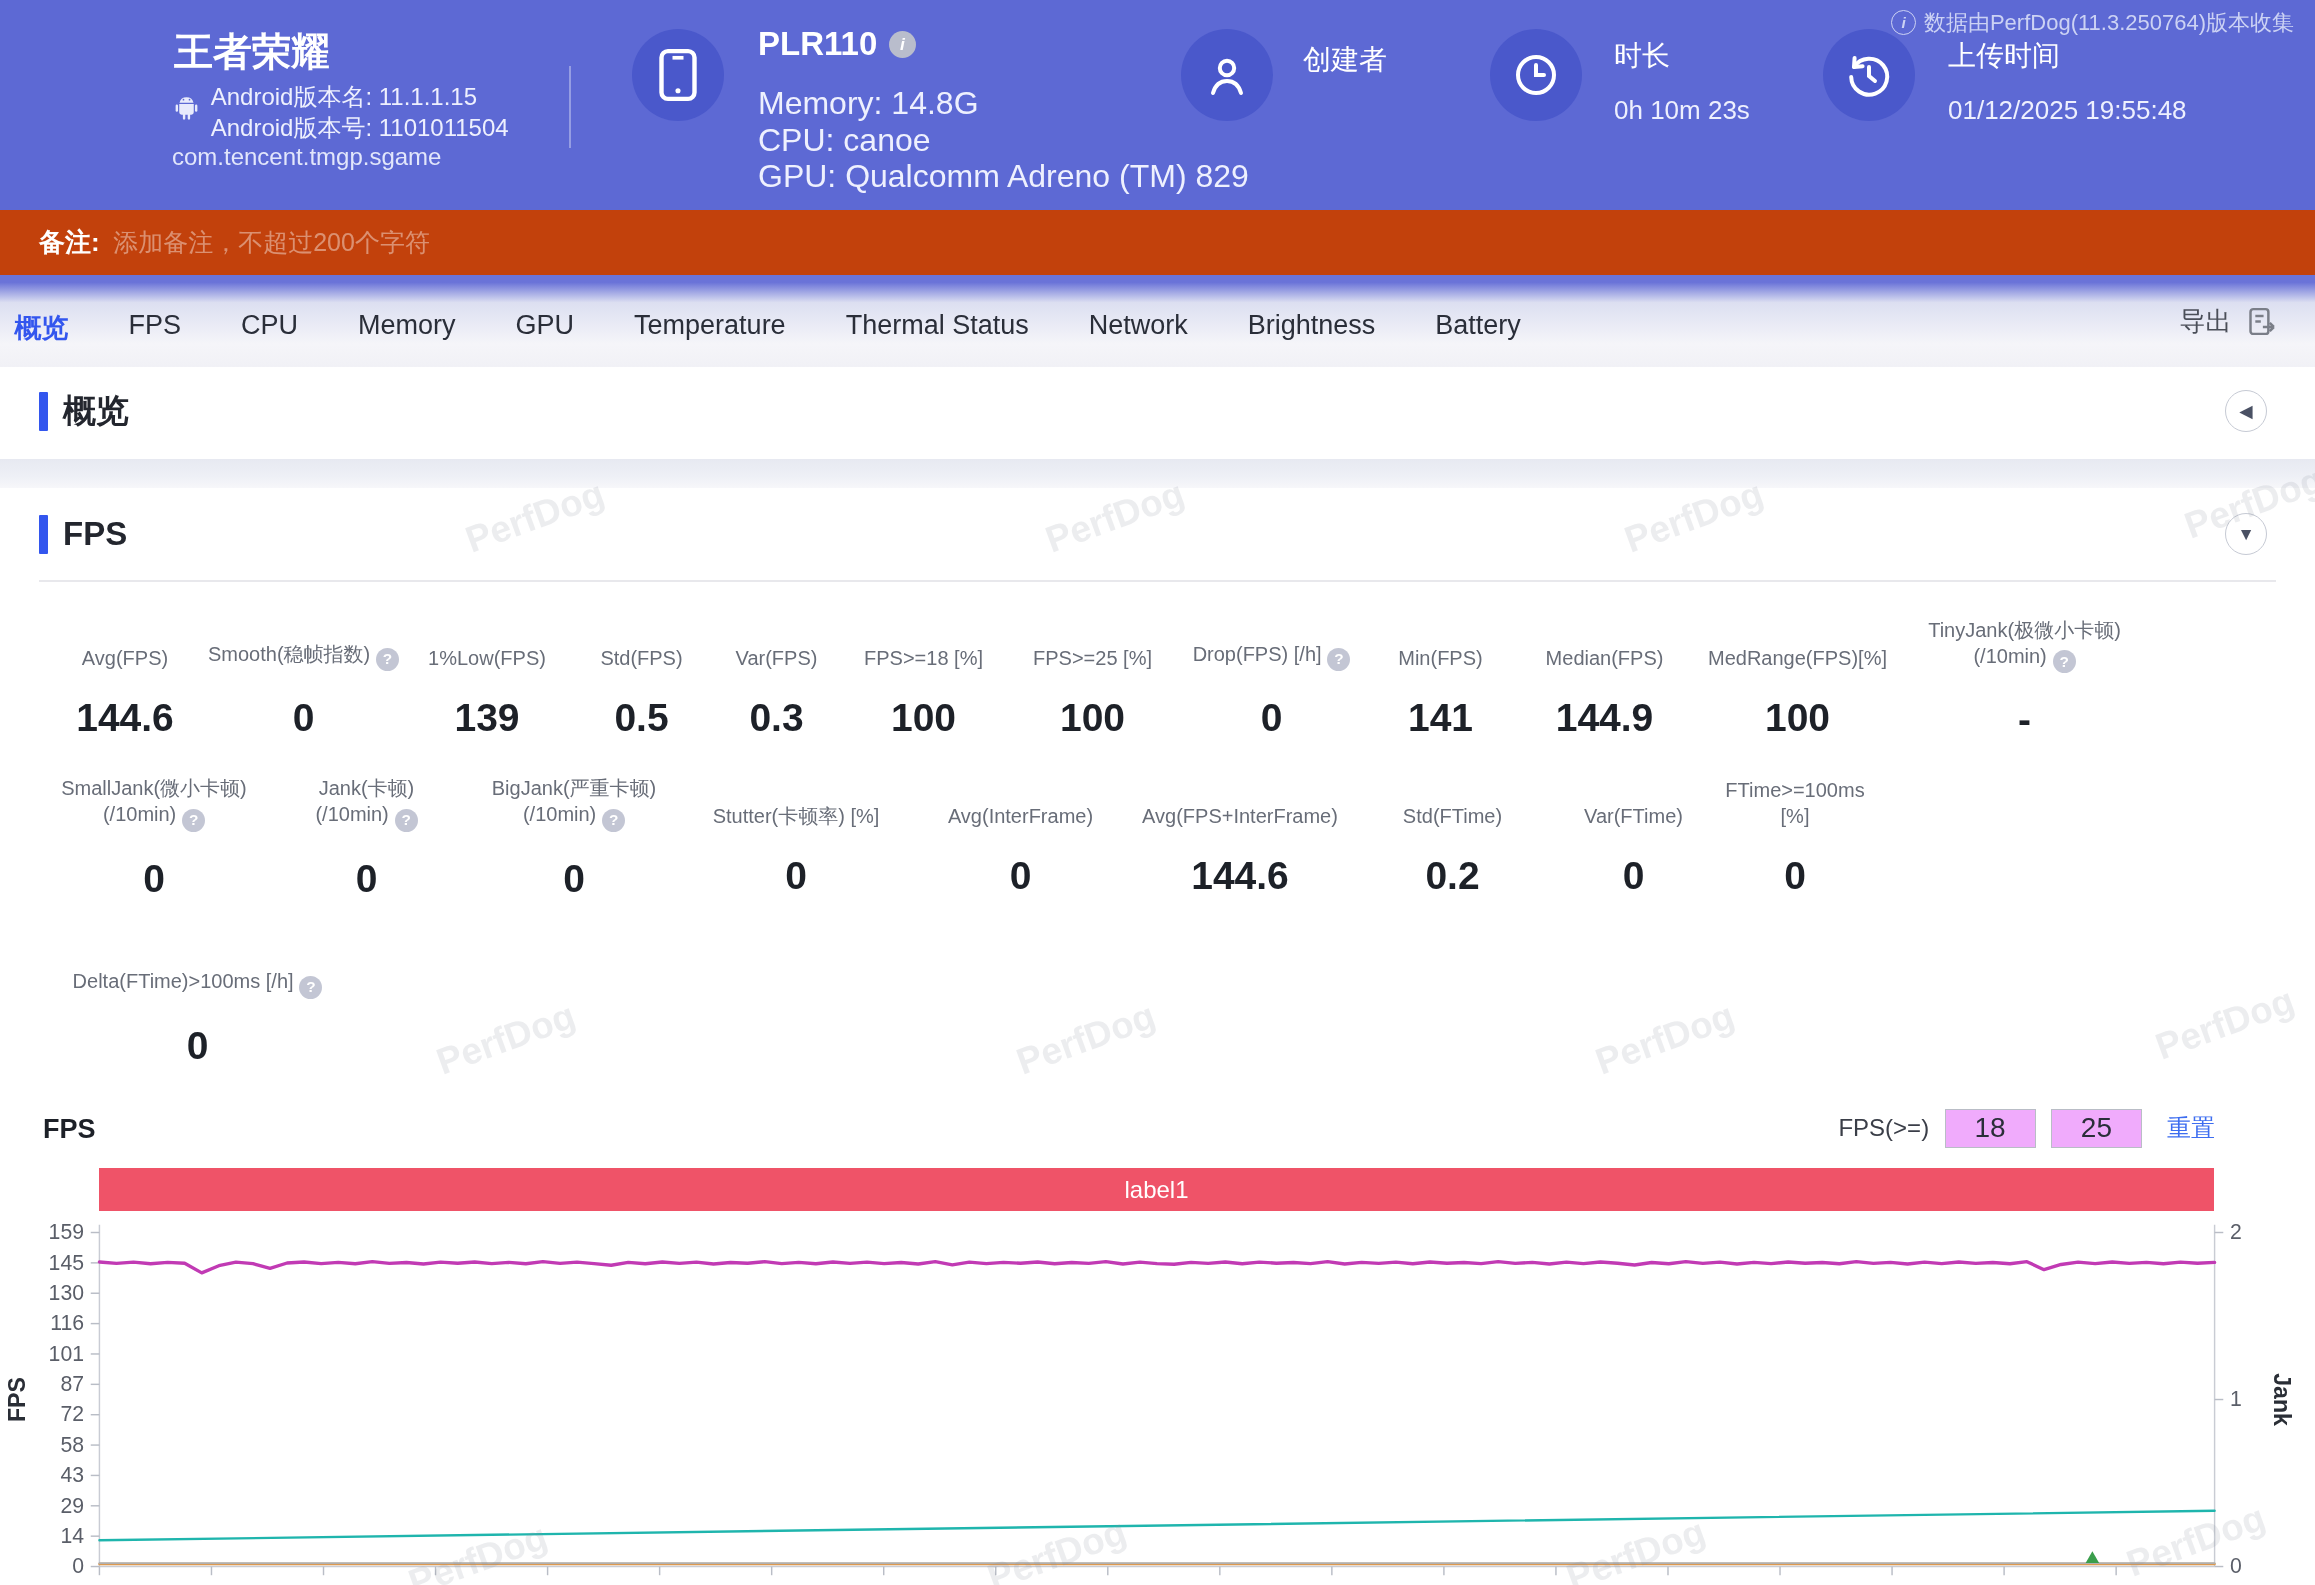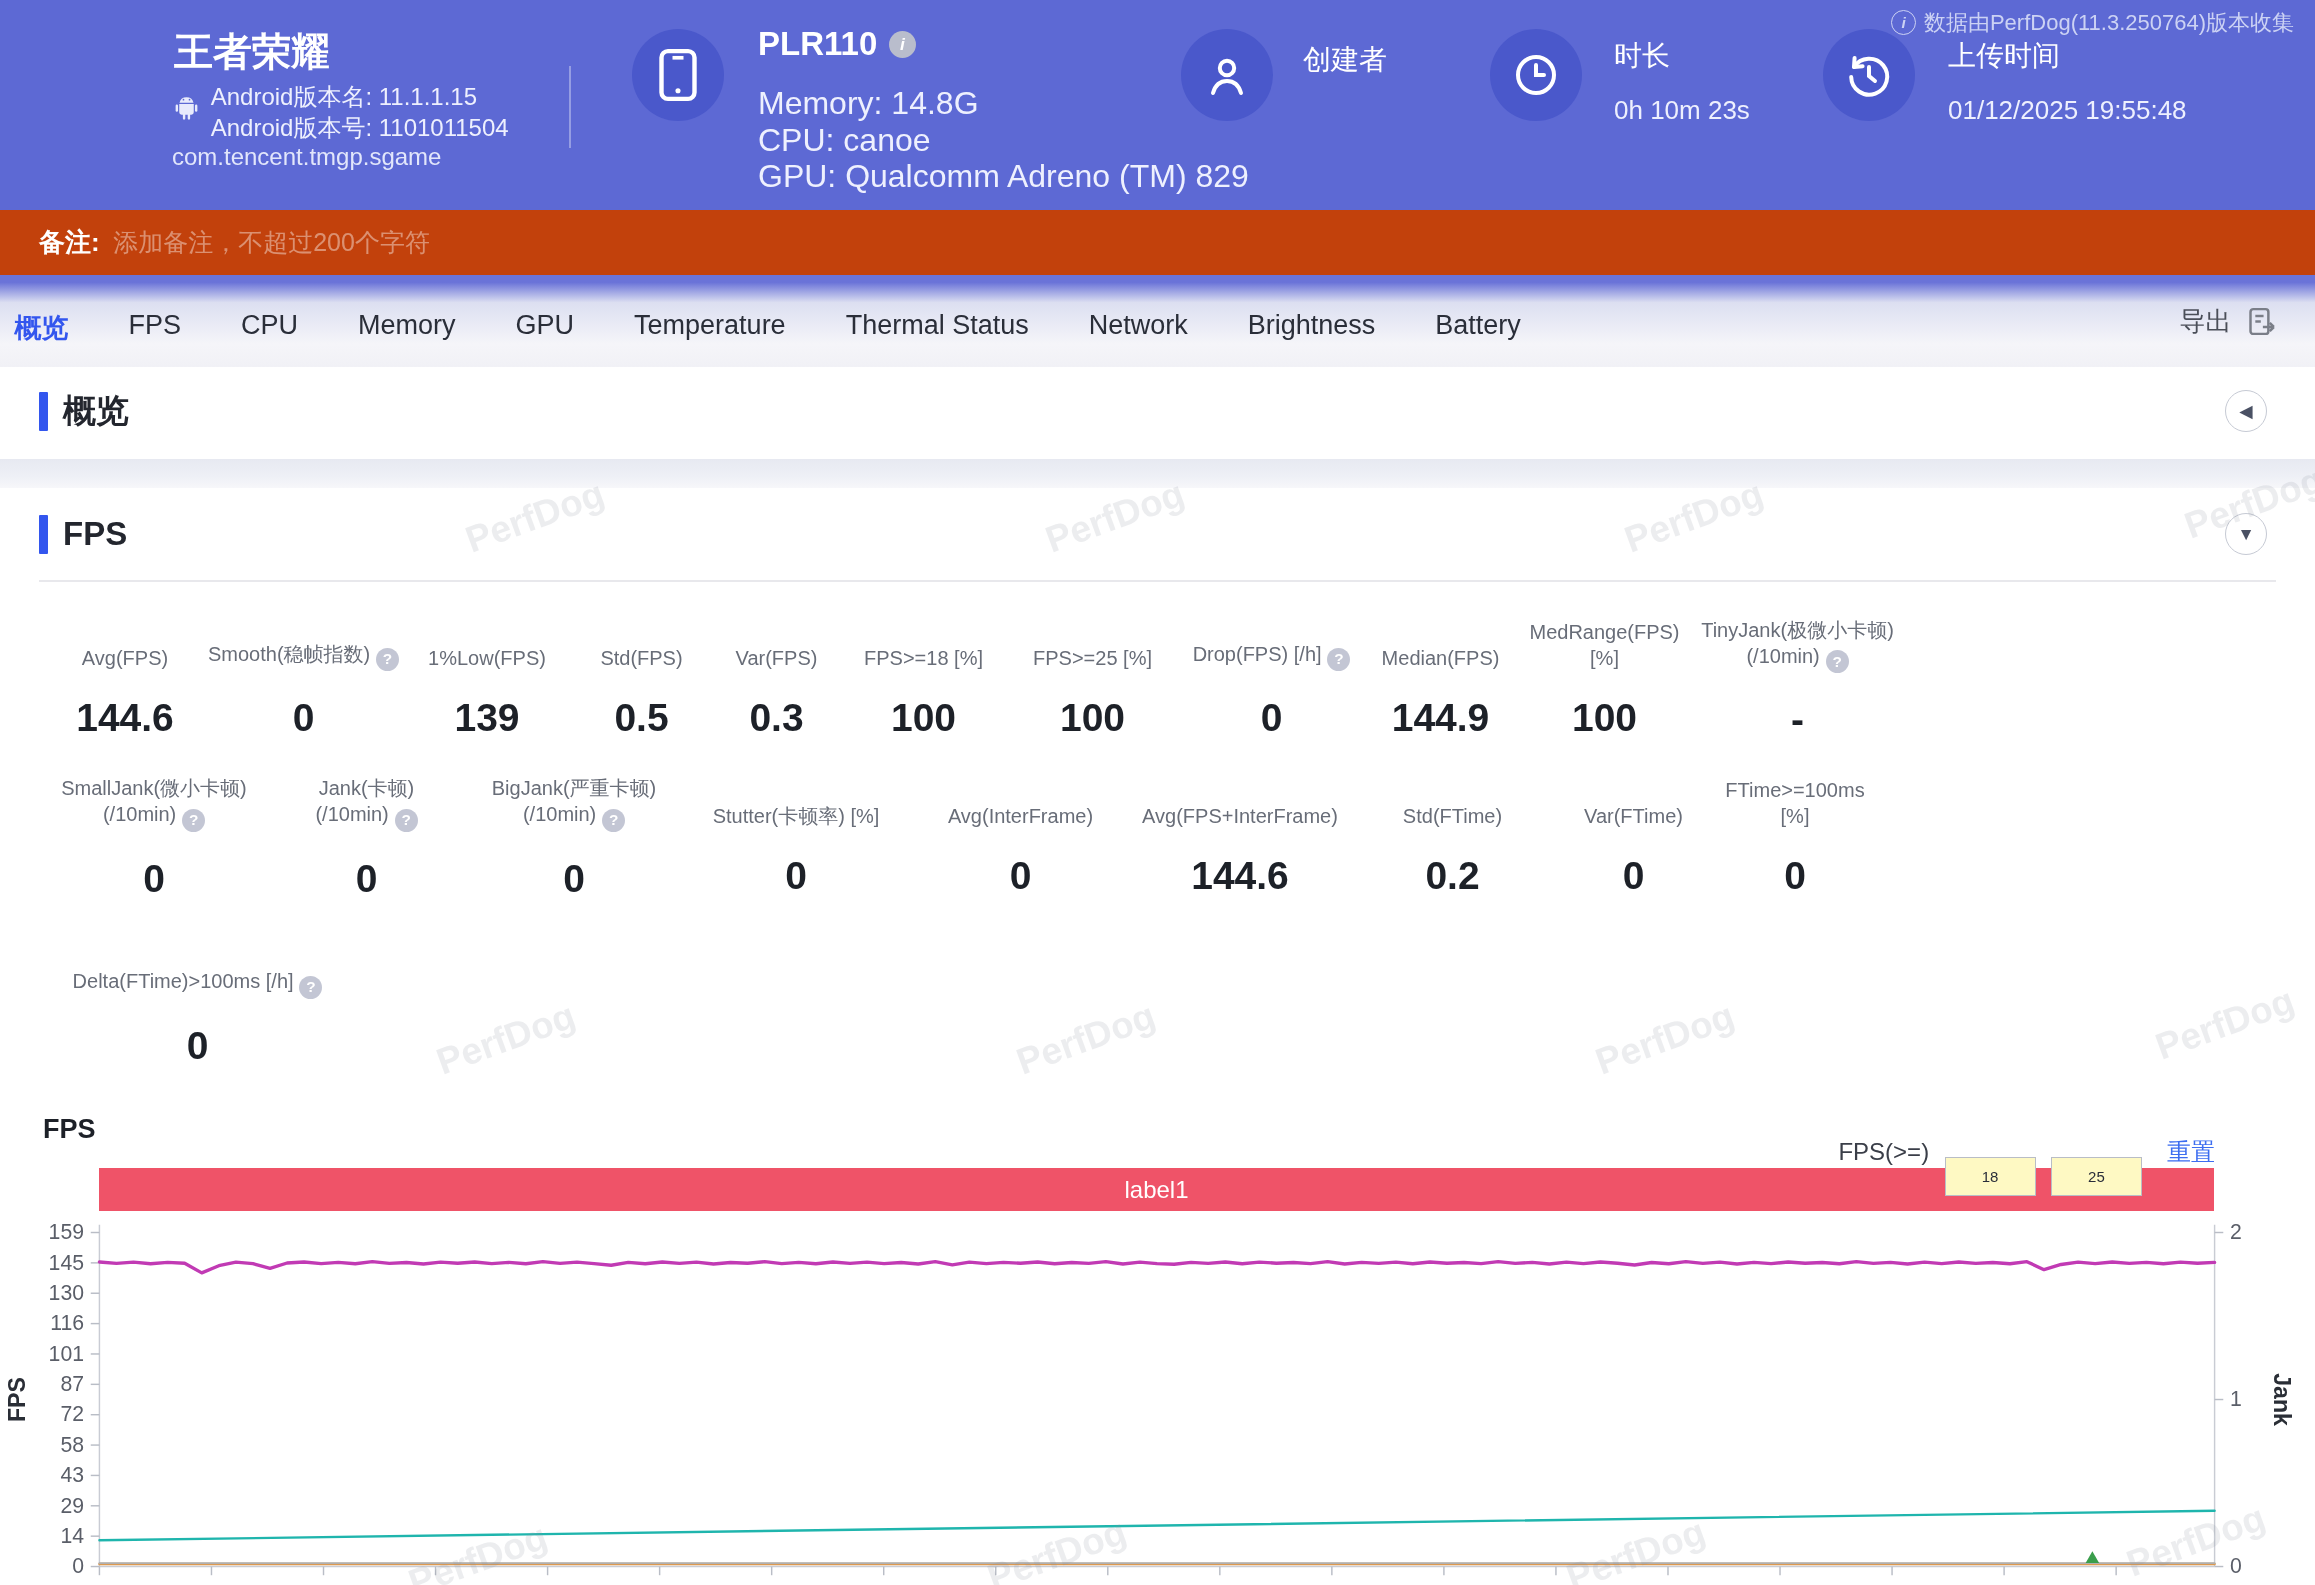--- a/index.html
+++ b/index.html
@@ -90,22 +90,22 @@
   .help-icon { display: inline-flex; width: 23px; height: 23px; border-radius: 50%;
     background: #c3c6d4; color: #fff; font-size: 15.4px; font-weight: bold;
     align-items: center; justify-content: center; margin-left: 5.8px; vertical-align: -3.9px; cursor: pointer; }
   .stat-value { margin-top: 25px; font-size: 39px; font-weight: bold; color: #1d2128; }
 
   
   .chart-header { position: relative; margin-top: 41px; height: 44px; }
   .chart-title { position: absolute; left: 43px; top: 5.8px; font-size: 27px; font-weight: bold; color: #1d2128; }
   .chart-controls { position: absolute; right: 100px; top: 0; display: flex; align-items: center; gap: 15.4px; }
   .filter-label { font-size: 24px; color: #3a3e48; }
-  .filter-input { width: 91px; height: 39px; border: 1.9px solid #b9bdc6; font-size: 15px;
-    text-align: center; color: #2a2e39; outline: none; background: #fef9c3; font-family: "Liberation Sans", sans-serif; margin-top: 48px; }
+  .filter-input { width: 91px; height: 39px; border: 1.9px solid #b9bdc6; font-size: 28px;
+    text-align: center; color: #2a2e39; outline: none; background: #f0abfc; font-family: "Liberation Sans", sans-serif; }
   .reset-link { font-size: 24px; color: #3d6df0; cursor: pointer; margin-left: 9.7px; text-decoration: none; }
   .chart-banner { margin: 15.4px 0 0 99px; width: 2115px; height: 43px; background: #ef5368;
     color: #fff; font-size: 24px; display: flex; align-items: center; justify-content: center; }
   .chart-plot { position: relative; width: 2315px; height: 406px; }
 
   
   .watermark { position: absolute; font-size: 37px; color: rgba(135,140,158,.16);
     transform: rotate(-20deg); pointer-events: none; z-index: 5; font-weight: bold; }
   .content { position: relative; background: #fff; }
 </style>
@@ -265,20 +265,24 @@
           <div class="stat-label"><span class="lbl-inner">FPS&gt;=18 [%]</span></div>
           <div class="stat-value">100</div>
         </div>
         <div class="stat-item">
           <div class="stat-label"><span class="lbl-inner">FPS&gt;=25 [%]</span></div>
           <div class="stat-value">100</div>
         </div>
         <div class="stat-item">
           <div class="stat-label"><span class="lbl-inner">Drop(FPS) [/h]<span class="help-icon">?</span></span></div>
           <div class="stat-value">0</div>
+        </div>
+        <div class="stat-item">
+          <div class="stat-label"><span class="lbl-inner">Min(FPS)</span></div>
+          <div class="stat-value">141</div>
         </div>
         <div class="stat-item">
           <div class="stat-label"><span class="lbl-inner">Median(FPS)</span></div>
           <div class="stat-value">144.9</div>
         </div>
         <div class="stat-item">
           <div class="stat-label"><span class="lbl-inner">MedRange(FPS)[%]</span></div>
           <div class="stat-value">100</div>
         </div>
         <div class="stat-item">

